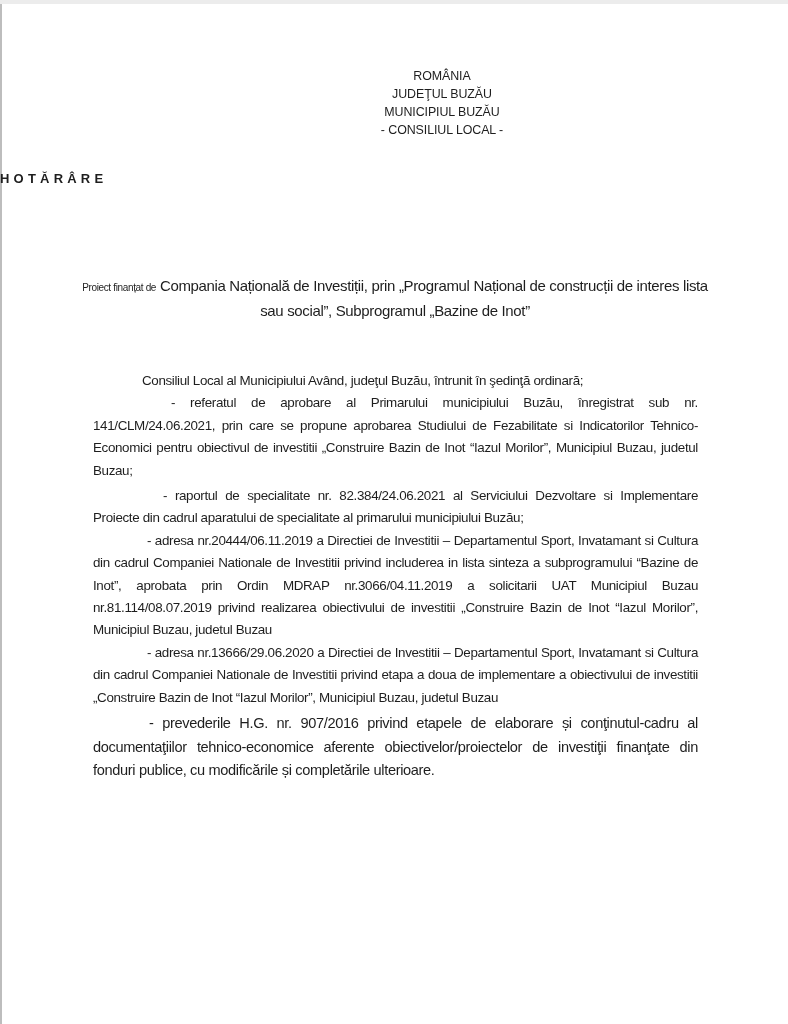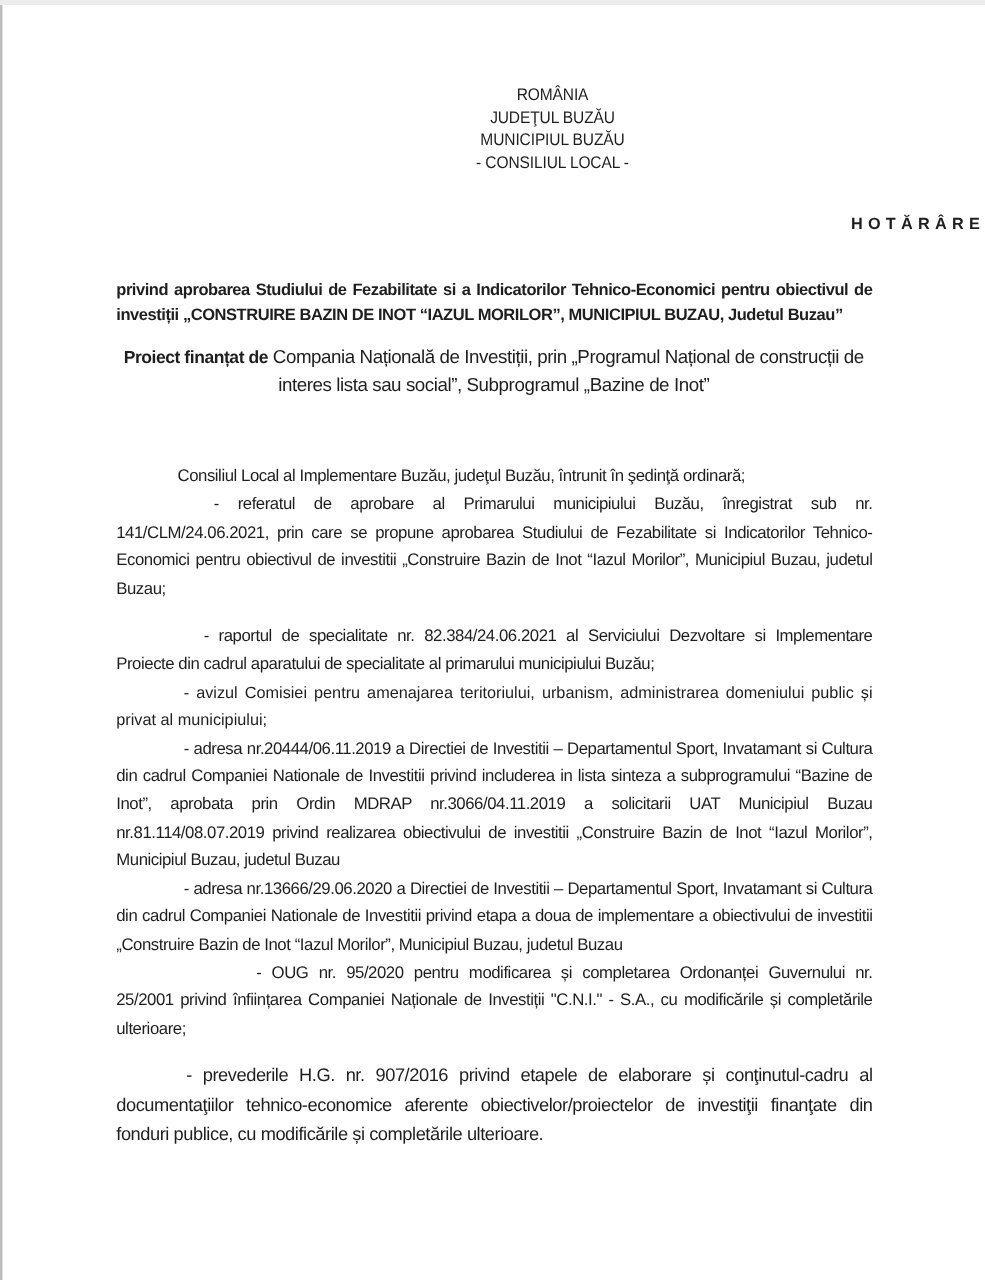--- a/index.html
+++ b/index.html
@@ -12,76 +12,73 @@
   .top-band { position: absolute; left: 0; top: 0; width: 788px; height: 4px; background: #ececec; }
   .left-edge { position: absolute; left: 0; top: 4px; width: 2px; height: 1020px; background: #bdbdbd; }
   .page { position: absolute; left: 0; top: 0; width: 788px; height: 1024px; }
 
   .header-block {
     position: absolute; left: 0; top: 67px; width: 788px;
     text-align: center; font-size: 13.5px; line-height: 18px; letter-spacing: -0.1px; padding-left: 48px;
   }
   .header-block div { transform: scaleX(0.92); }
   .doc-title {
-    position: absolute; left: 0; top: 171px; width: 788px; text-align: right;
+    position: absolute; left: 0; top: 171px; width: 788px; text-align: left;
     font-weight: bold; font-size: 13px; letter-spacing: 4.2px;
   }
   .subject {
     position: absolute; left: 93px; top: 222px; width: 605px;
     font-weight: bold; font-size: 13.2px; line-height: 19.5px; text-align: justify;
     text-align-last: left; letter-spacing: -0.35px;
   }
   .funding {
     position: absolute; left: 80px; top: 274px; width: 630px; text-align: center;
     font-size: 15px; line-height: 23px; letter-spacing: -0.35px;
   }
-  .funding b { font-weight: bold; font-size: 14px; }
+  .funding b { font-weight: normal; font-size: 10px; }
 
   .body {
     position: absolute; left: 93px; top: 370px; width: 605px;
     font-size: 13.4px; line-height: 22.4px; letter-spacing: -0.35px;
   }
   .para { text-align: justify; margin: 0; }
   .indent1 { text-indent: 49px; }
   .indent2 { text-indent: 78px; }
   .indent3 { text-indent: 54px; }
   .indent4 { text-indent: 70px; }
   .indent5 { text-indent: 112px; }
   .indent6 { text-indent: 56px; }
   .arial-like { font-family: "Liberation Sans", sans-serif; font-size: 13px; letter-spacing: 0; }
   .bigger { font-size: 14.6px; line-height: 23.5px; }
-  .gap-small { margin-top: 16px; }
+  .gap-small { margin-top: 3px; }
 </style>
 </head>
 <body>
 
 <div class="top-band"></div>
 <div class="left-edge"></div>
 
 <div class="page">
 
   <div class="header-block">
     <div>ROMÂNIA</div>
     <div>JUDEŢUL BUZĂU</div>
     <div>MUNICIPIUL BUZĂU</div>
     <div>- CONSILIUL LOCAL -</div>
   </div>
 
   <div class="doc-title">HOTĂRÂRE</div>
 
-  <div class="subject">privind aprobarea Studiului de Fezabilitate si a Indicatorilor Tehnico-Economici pentru obiectivul de investiții „CONSTRUIRE BAZIN DE INOT “IAZUL MORILOR”, MUNICIPIUL BUZAU, Judetul Buzau”</div>
 
   <div class="funding">
     <b>Proiect finanțat de</b><span> Compania Națională de Investiții, prin „Programul Național de construcții de interes lista sau social”, Subprogramul „Bazine de Inot”</span>
   </div>
 
   <div class="body">
-    <p class="para indent1">Consiliul Local al Implementare Buzău, judeţul Buzău, întrunit în şedinţă ordinară;</p>
+    <p class="para indent1">Consiliul Local al Municipiului Având, judeţul Buzău, întrunit în şedinţă ordinară;</p>
     <p class="para indent2">- referatul de aprobare al Primarului municipiului Buzău, înregistrat sub nr. 141/CLM/24.06.2021, prin care se propune aprobarea Studiului de Fezabilitate si Indicatorilor Tehnico-Economici pentru obiectivul de investitii „Construire Bazin de Inot “Iazul Morilor”, Municipiul Buzau, judetul Buzau;</p>
     <p class="para indent4 gap-small">- raportul de specialitate nr. 82.384/24.06.2021 al Serviciului Dezvoltare si Implementare Proiecte din cadrul aparatului de specialitate al primarului municipiului Buzău;</p>
-    <p class="para indent3 arial-like">- avizul Comisiei pentru amenajarea teritoriului, urbanism, administrarea domeniului public și privat al municipiului;</p>
     <p class="para indent3">- adresa nr.20444/06.11.2019 a Directiei de Investitii – Departamentul Sport, Invatamant si Cultura din cadrul Companiei Nationale de Investitii privind includerea in lista sinteza a subprogramului “Bazine de Inot”, aprobata prin Ordin MDRAP nr.3066/04.11.2019 a solicitarii UAT Municipiul Buzau nr.81.114/08.07.2019 privind realizarea obiectivului de investitii „Construire Bazin de Inot “Iazul Morilor”, Municipiul Buzau, judetul Buzau</p>
     <p class="para indent3">- adresa nr.13666/29.06.2020 a Directiei de Investitii – Departamentul Sport, Invatamant si Cultura din cadrul Companiei Nationale de Investitii privind etapa a doua de implementare a obiectivului de investitii „Construire Bazin de Inot “Iazul Morilor”, Municipiul Buzau, judetul Buzau</p>
-    <p class="para indent5">- OUG nr. 95/2020 pentru modificarea și completarea Ordonanței Guvernului nr. 25/2001 privind înființarea Companiei Naționale de Investiții "C.N.I." - S.A., cu modificările și completările ulterioare;</p>
     <p class="para indent6 bigger gap-small">- prevederile H.G. nr. 907/2016 privind etapele de elaborare și conţinutul-cadru al documentaţiilor tehnico-economice aferente obiectivelor/proiectelor de investiţii finanţate din fonduri publice, cu modificările și completările ulterioare.</p>
   </div>
 
 </div>
 
 </body></html>

